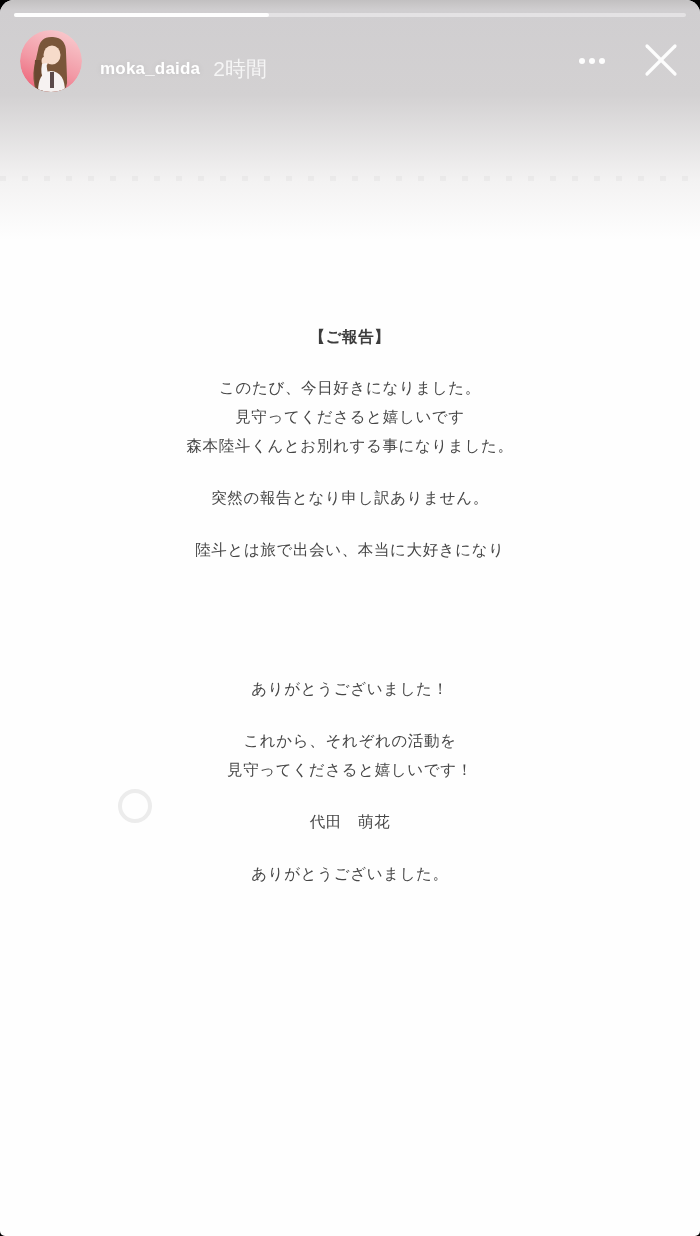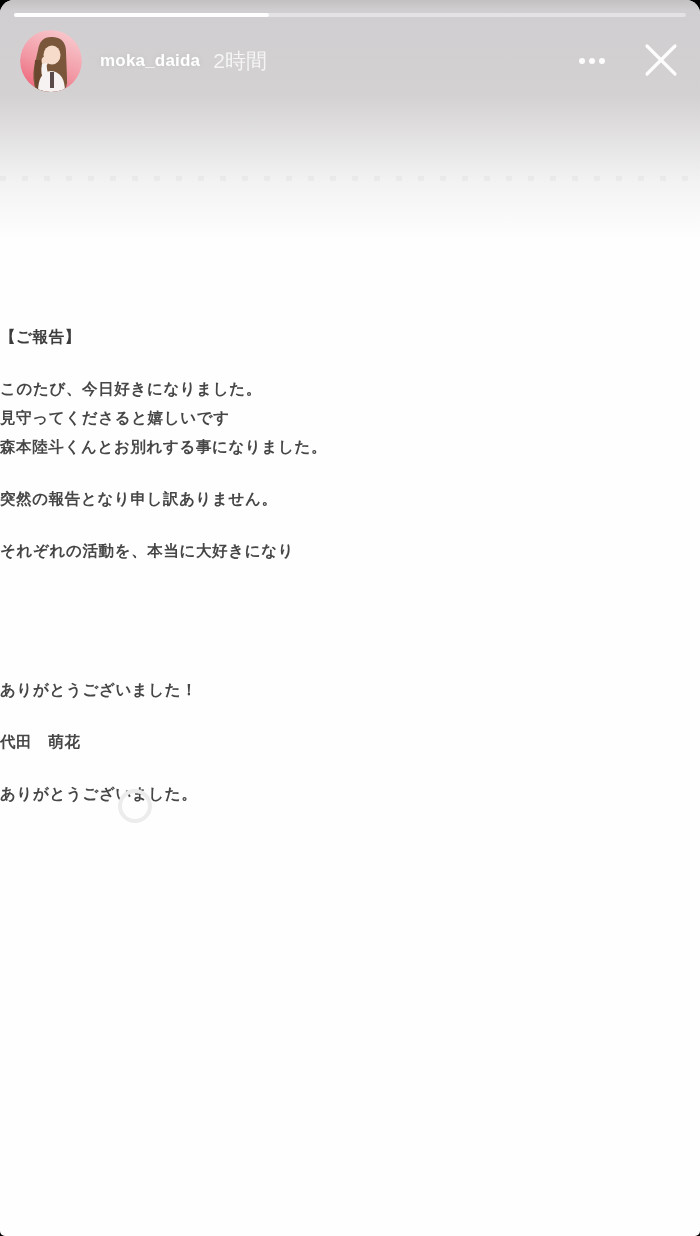--- a/index.html
+++ b/index.html
@@ -60,21 +60,21 @@
     position: absolute;
     top: 30px; left: 20px;
     width: 62px; height: 62px;
     border-radius: 50%;
     overflow: hidden;
     cursor: pointer;
   }
   .avatar svg { display: block; }
   .header-meta {
     position: absolute;
-    top: 30px; left: 100px;
+    top: 38px; left: 100px;
     height: 62px;
     display: flex;
     align-items: center;
     gap: 13px;
   }
   .username {
     color: #ffffff;
     font-size: 17px;
     font-weight: 700;
     letter-spacing: .2px;
@@ -107,28 +107,28 @@
     width: 42px; height: 42px;
     display: flex;
     align-items: center;
     justify-content: center;
     cursor: pointer;
   }
   
   .announcement {
     position: absolute;
     top: 322px; left: 0; right: 0;
-    text-align: left;
+    text-align: center;
     font-family: "DejaVu Serif", "Liberation Serif", serif;
     color: #464646;
     font-size: 15.5px;
     line-height: 29px;
     letter-spacing: .04em;
   }
-  .announcement p { margin: 0 0 23px 0; font-weight: bold; }
+  .announcement p { margin: 0 0 23px 0; }
   .announcement .title { font-weight: 600; color: #3c3c3c; }
   .faint-circle {
     position: absolute;
     top: 789px; left: 118px;
     width: 34px; height: 34px;
     box-sizing: border-box;
     border: 4px solid #ececec;
     border-radius: 50%;
   }
 </style>
@@ -201,30 +201,34 @@
       <span>このたび、今日好きになりました。</span><br>
       <span>見守ってくださると嬉しいです</span><br>
       <span>森本陸斗くんとお別れする事になりました。</span>
     </p>
 
     <p>
       <span>突然の報告となり申し訳ありません。</span>
     </p>
 
     <p>
-      <span>それぞれの活動を、本当に大好きになり</span><br>
+      <span>陸斗とは旅で出会い、本当に大好きになり</span><br>
       <br>
       <br>
     </p>
 
     <p>
       <br>
       <span>ありがとうございました！</span>
     </p>
 
+    <p>
+      <span>これから、それぞれの活動を</span><br>
+      <span>見守ってくださると嬉しいです！</span>
+    </p>
 
     <p>代田　萌花</p>
 
     <p>
       <span>ありがとうございました。</span>
     </p>
   </div>
 
   <div class="faint-circle"></div>
 

